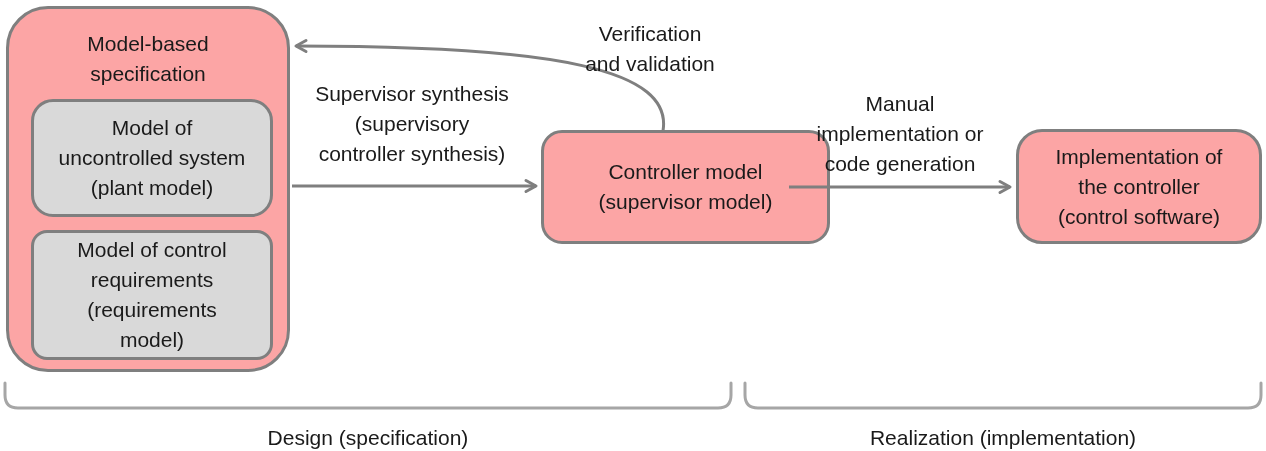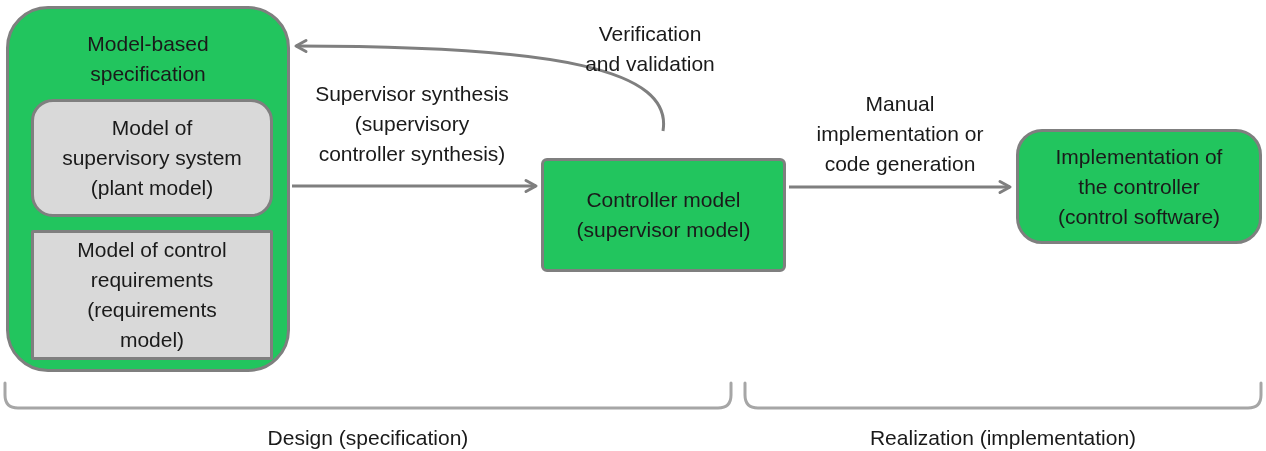--- a/index.html
+++ b/index.html
@@ -17,21 +17,21 @@
     box-sizing: border-box;
     border: 3px solid #7f7f7f;
     display: flex;
     align-items: center;
     justify-content: center;
     text-align: center;
     white-space: pre-line;
     font-size: 21px;
     line-height: 30px;
   }
-  .fill-light { background: #22c55e; }
+  .fill-light { background: #fca5a5; }
   .fill-dark  { background: #d9d9d9; }
 
   .outer-box {
     left: 6px; top: 6px;
     width: 284px; height: 366px;
     border-radius: 42px;
   }
   .outer-title {
     position: absolute;
     left: 0; top: 20px;
@@ -42,27 +42,26 @@
     line-height: 30px;
   }
   .inner-box-1 {
     left: 22px; top: 90px;
     width: 242px; height: 118px;
     border-radius: 22px;
   }
   .inner-box-2 {
     left: 22px; top: 221px;
     width: 242px; height: 130px;
-    border-radius: 2px;
+    border-radius: 16px;
   }
   .controller-box {
     left: 541px; top: 130px;
-    width: 245px; height: 114px;
-    border-radius: 6px;
-    margin-top: 28px;
+    width: 289px; height: 114px;
+    border-radius: 21px;
   }
   .implementation-box {
     left: 1016px; top: 129px;
     width: 246px; height: 115px;
     border-radius: 26px;
   }
 
   .lbl {
     position: absolute;
     text-align: center;
@@ -85,21 +84,21 @@
 </style>
 </head>
 <body>
 
 <div class="canvas">
 
   <div class="box fill-light outer-box">
     <div class="outer-title">Model-based
 specification</div>
     <div class="box fill-dark inner-box-1">Model of
-supervisory system
+uncontrolled system
 (plant model)</div>
     <div class="box fill-dark inner-box-2">Model of control
 requirements
 (requirements
 model)</div>
   </div>
 
   <div class="box fill-light controller-box">Controller model
 (supervisor model)</div>
 

